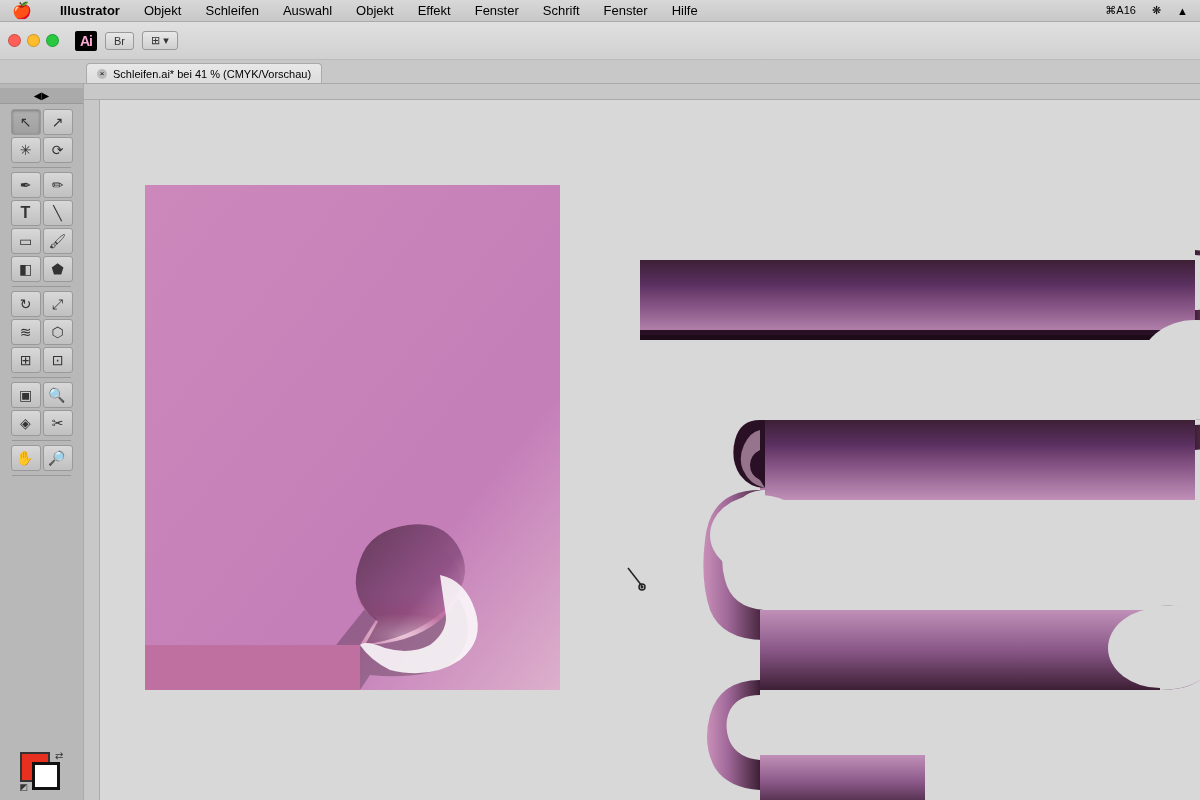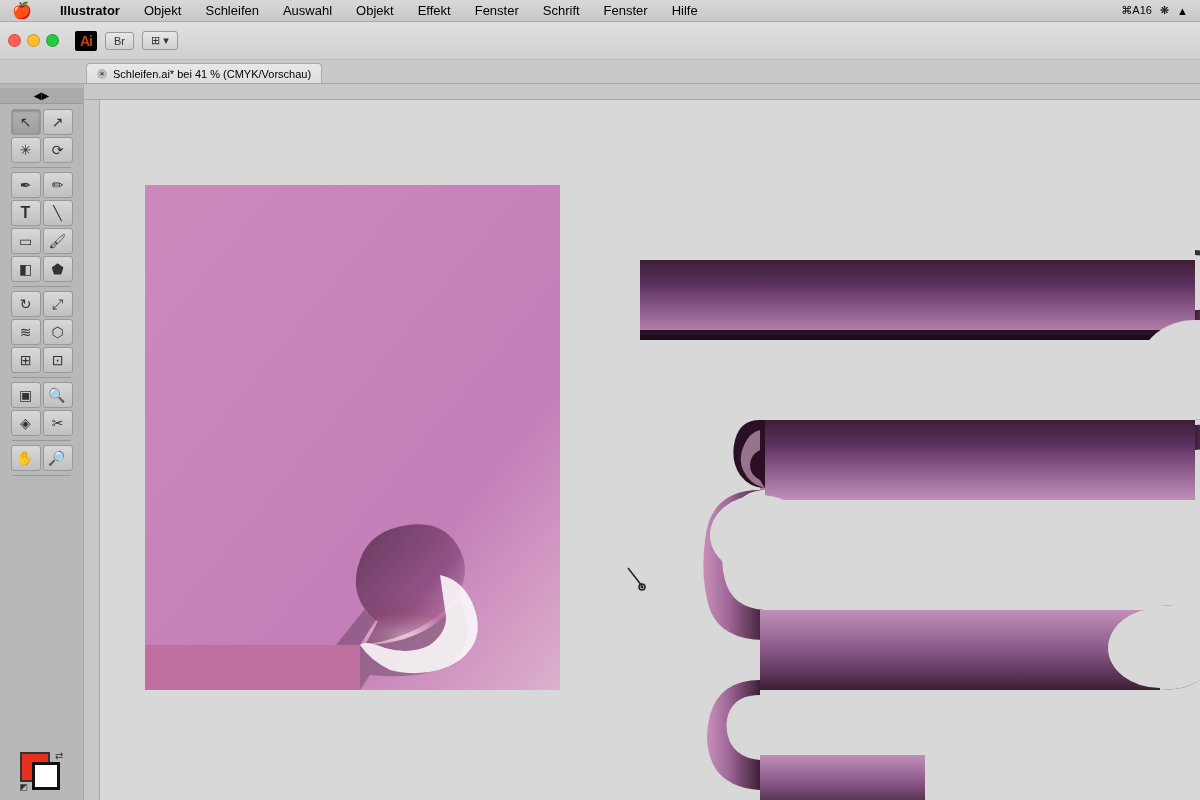--- a/index.html
+++ b/index.html
@@ -30,21 +30,21 @@
     }
     #menu-bar span {
       cursor: default;
       padding: 1px 4px;
     }
     #menu-bar .app-name { font-weight: 700; }
     #menu-bar .menu-right {
       margin-left: auto;
       display: flex;
       align-items: center;
-      gap: 0;
+      gap: 8px;
       font-size: 11px;
     }
 
     
     #title-bar {
       height: 38px;
       background: linear-gradient(to bottom, #e0e0e0, #d0d0d0);
       border-bottom: 1px solid #bbb;
       display: flex;
       align-items: center;
@@ -62,21 +62,21 @@
       border-radius: 50%;
       border: 1px solid rgba(0,0,0,0.2);
       cursor: pointer;
     }
     .tl-red { background: #ff5f57; }
     .tl-yellow { background: #ffbd2e; }
     .tl-green { background: #28c840; }
 
     .ai-logo {
       background: #000;
-      color: #c2410c;
+      color: #f9a8d4;
       font-weight: 900;
       font-size: 14px;
       padding: 2px 5px;
       border-radius: 2px;
       letter-spacing: -1px;
     }
     .br-btn {
       background: linear-gradient(to bottom, #e8e8e8, #d0d0d0);
       border: 1px solid #999;
       border-radius: 3px;

